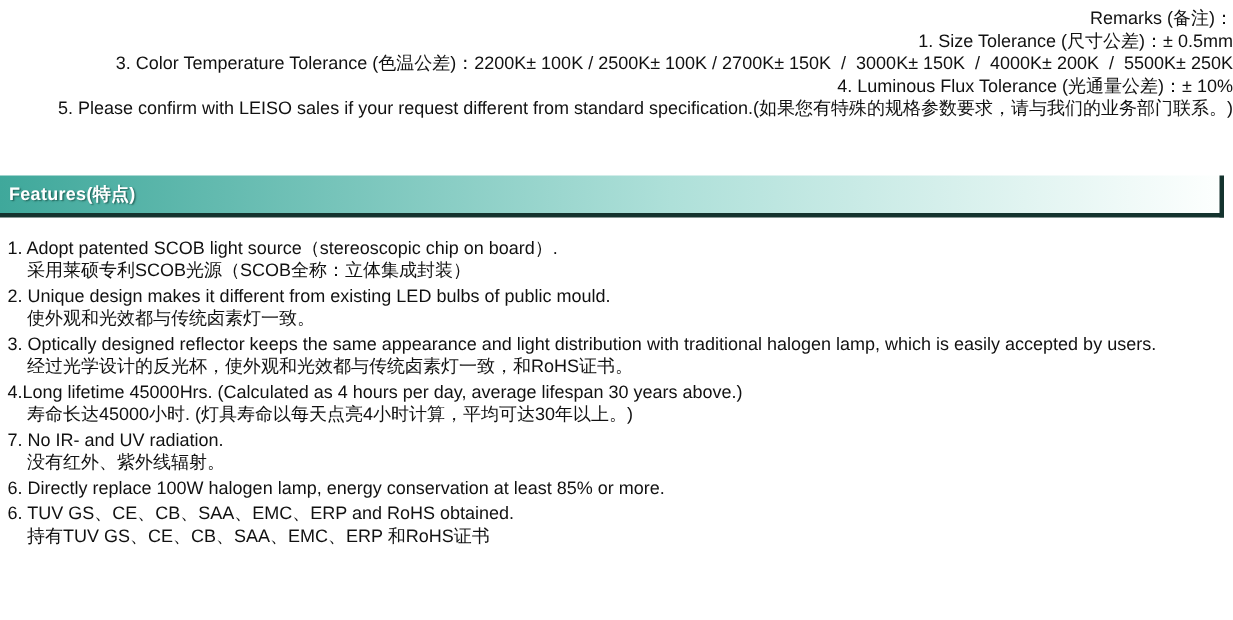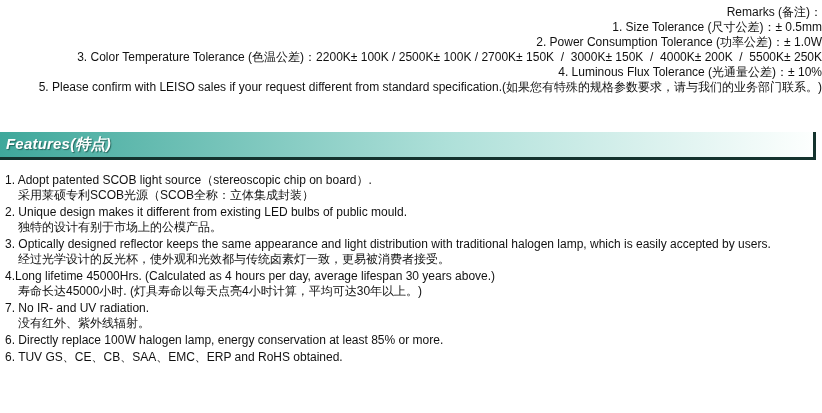--- a/index.html
+++ b/index.html
@@ -24,76 +24,75 @@
     height: 25px;
     margin: 37px 6px 0 0;
     display: flex;
     align-items: center;
     padding-left: 6px;
     border-right: 3px solid #14332e;
     border-bottom: 3px solid #14332e;
     background: linear-gradient(to right, #3fa89b 0%, #aee0d9 55%, #fdfffe 100%);
   }
   .band-title {
-    font-size: 15px;
+    font-size: 12px;
     font-weight: bold;
     color: #ffffff;
     letter-spacing: 0.2px;
     text-shadow: 1px 1px 1px rgba(0, 45, 38, 0.55);
-    font-style: italic;
   }
   .features-list {
     padding: 13px 0 0 5px;
   }
   .feat-item {
     padding-left: 13px;
     margin-bottom: 2px;
   }
   .feat-en {
     text-indent: -13px;
   }
 </style>
 </head>
 <body>
 
 <div class="remarks">
   <div class="line">Remarks (备注)：</div>
   <div>
       <div class="line">1. Size Tolerance (尺寸公差)：± 0.5mm</div>
-      <div class="line">2. Power Consumption Tolerance (功率公差)：± 1.0W</div>
       <div class="line">3. Color Temperature Tolerance (色温公差)：2200K± 100K / 2500K± 100K / 2700K± 150K  /  3000K± 150K  /  4000K± 200K  /  5500K± 250K</div>
       <div class="line">4. Luminous Flux Tolerance (光通量公差)：± 10%</div>
       <div class="line">5. Please confirm with LEISO sales if your request different from standard specification.(如果您有特殊的规格参数要求，请与我们的业务部门联系。)</div>
     </div>
 </div>
 
 <div class="features-band" style="background: linear-gradient(to right, rgb(63, 168, 155) 0%, rgb(174, 224, 217) 55%, rgb(253, 255, 254) 100%); border-right-color: rgb(20, 51, 46); border-bottom-color: rgb(20, 51, 46);">
   <span class="band-title" style="color: rgb(255, 255, 255);">Features(特点)</span>
 </div>
 
 <div class="features-list">
     <div class="feat-item">
       <div class="line feat-en">1. Adopt patented SCOB light source（stereoscopic chip on board）.</div>
       <div class="line feat-zh">采用莱硕专利SCOB光源（SCOB全称：立体集成封装）</div>
     </div>
     <div class="feat-item">
       <div class="line feat-en">2. Unique design makes it different from existing LED bulbs of public mould.</div>
-      <div class="line feat-zh">独特的设计有别于市场上的公模产品。</div>
+      <div class="line feat-zh">使外观和光效都与传统卤素灯一致。</div>
     </div>
     <div class="feat-item">
       <div class="line feat-en">3. Optically designed reflector keeps the same appearance and light distribution with traditional halogen lamp, which is easily accepted by users.</div>
-      <div class="line feat-zh">经过光学设计的反光杯，使外观和光效都与传统卤素灯一致，更易被消费者接受。</div>
+      <div class="line feat-zh">经过光学设计的反光杯，使外观和光效都与传统卤素灯一致，和RoHS证书。</div>
     </div>
     <div class="feat-item">
       <div class="line feat-en">4.Long lifetime 45000Hrs. (Calculated as 4 hours per day, average lifespan 30 years above.)</div>
       <div class="line feat-zh">寿命长达45000小时. (灯具寿命以每天点亮4小时计算，平均可达30年以上。)</div>
     </div>
     <div class="feat-item">
       <div class="line feat-en">7. No IR- and UV radiation.</div>
       <div class="line feat-zh">没有红外、紫外线辐射。</div>
     </div>
     <div class="feat-item">
       <div class="line feat-en">6. Directly replace 100W halogen lamp, energy conservation at least 85% or more.</div>
     </div>
     <div class="feat-item">
       <div class="line feat-en">6. TUV GS、CE、CB、SAA、EMC、ERP and RoHS obtained.</div>
+      <div class="line feat-zh">持有TUV GS、CE、CB、SAA、EMC、ERP 和RoHS证书</div>
     </div>
   </div>
 
 </body></html>

